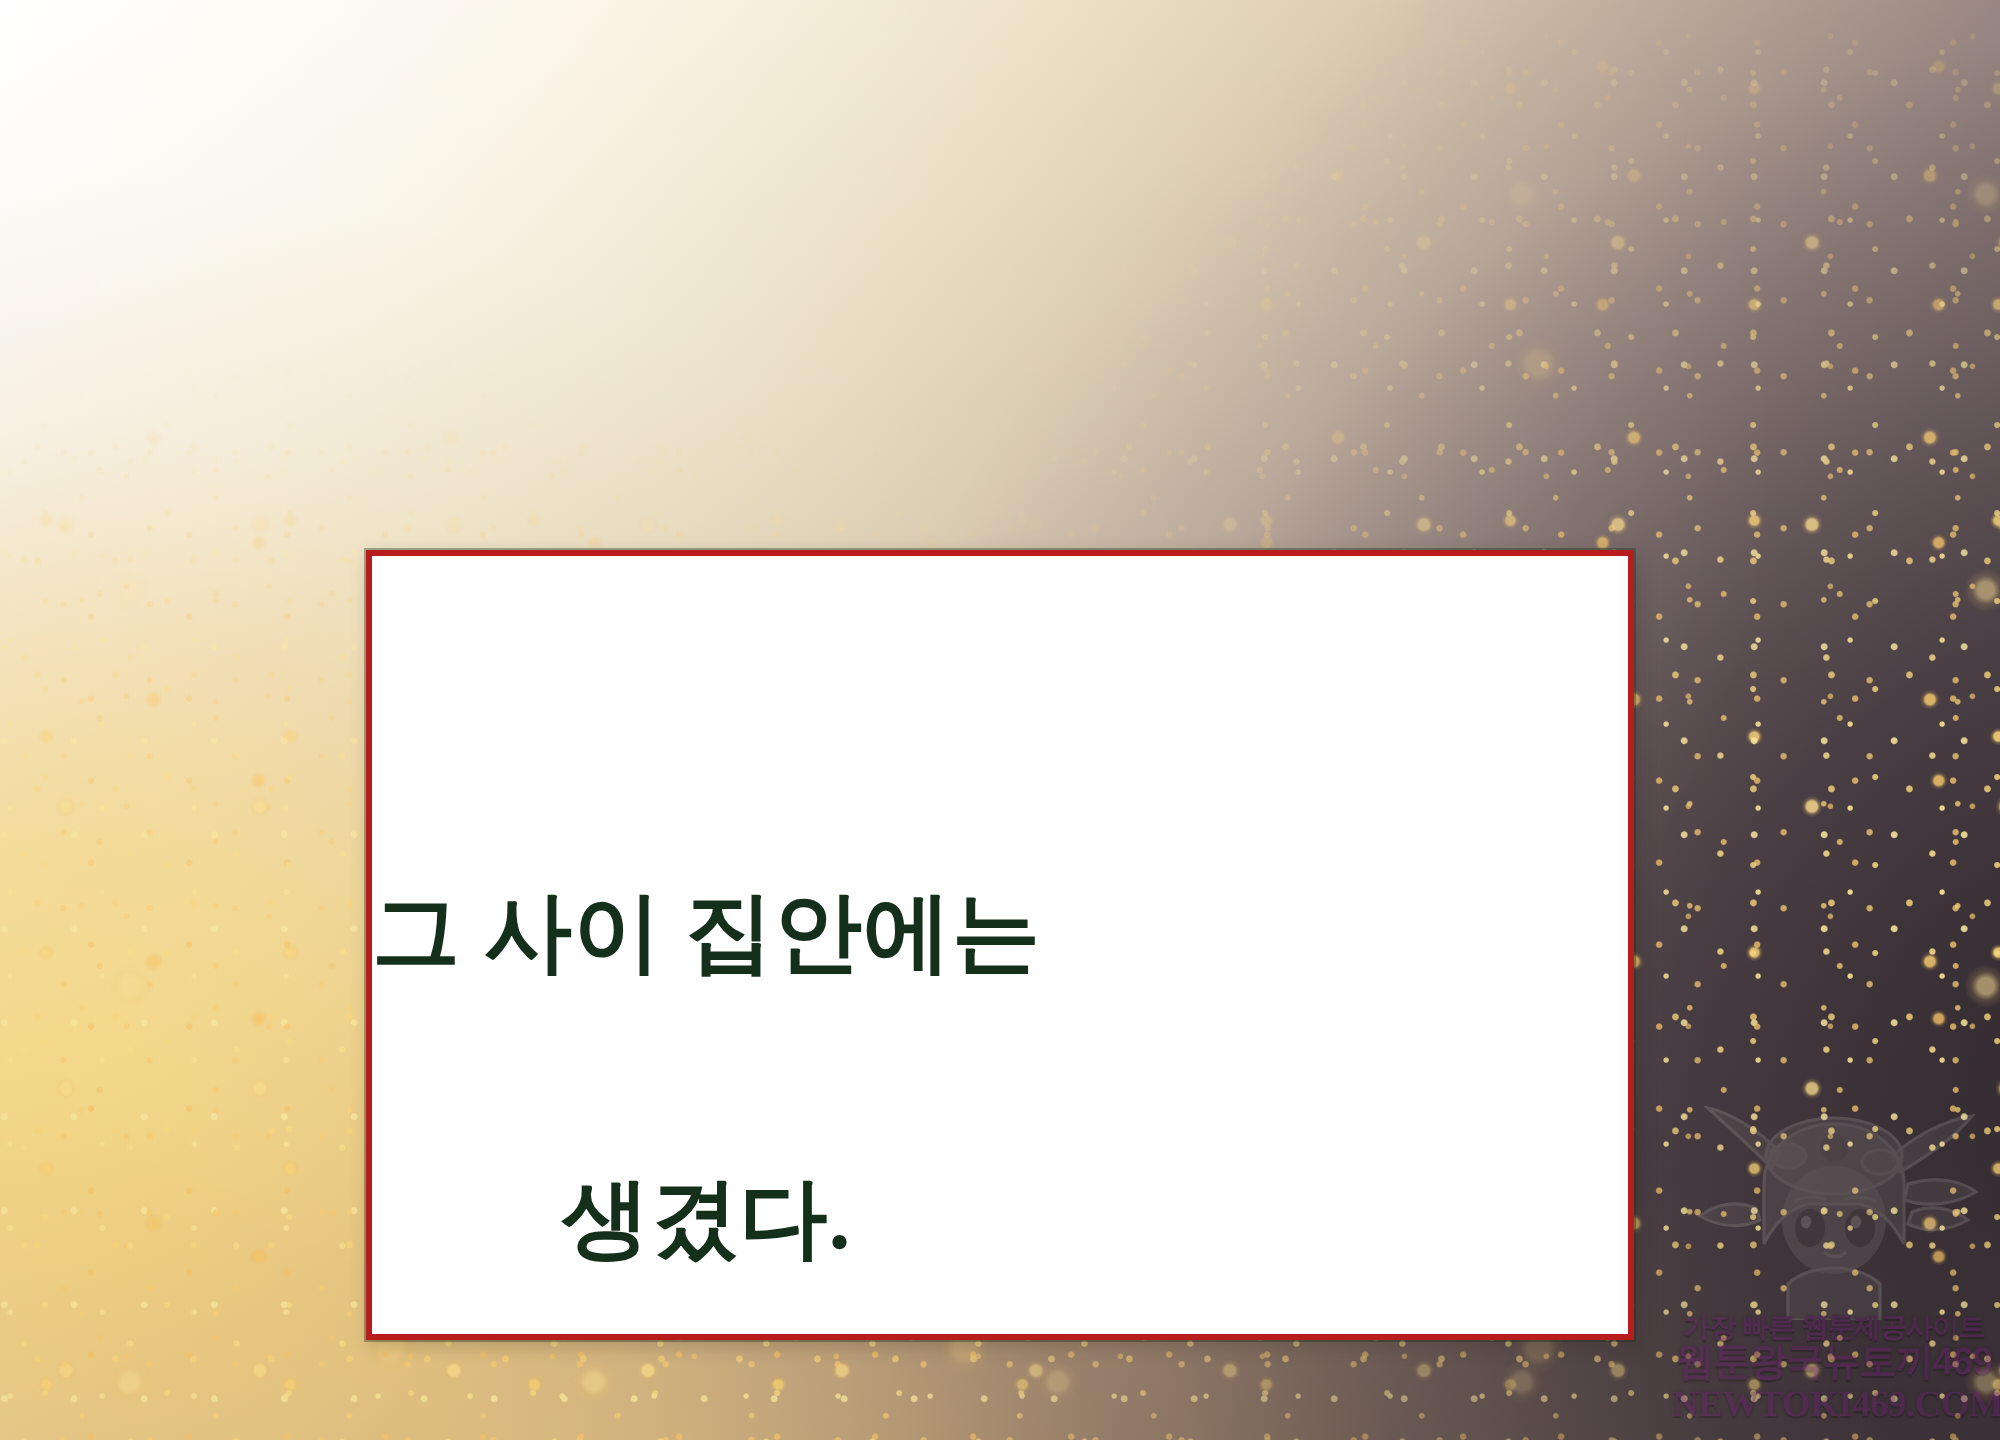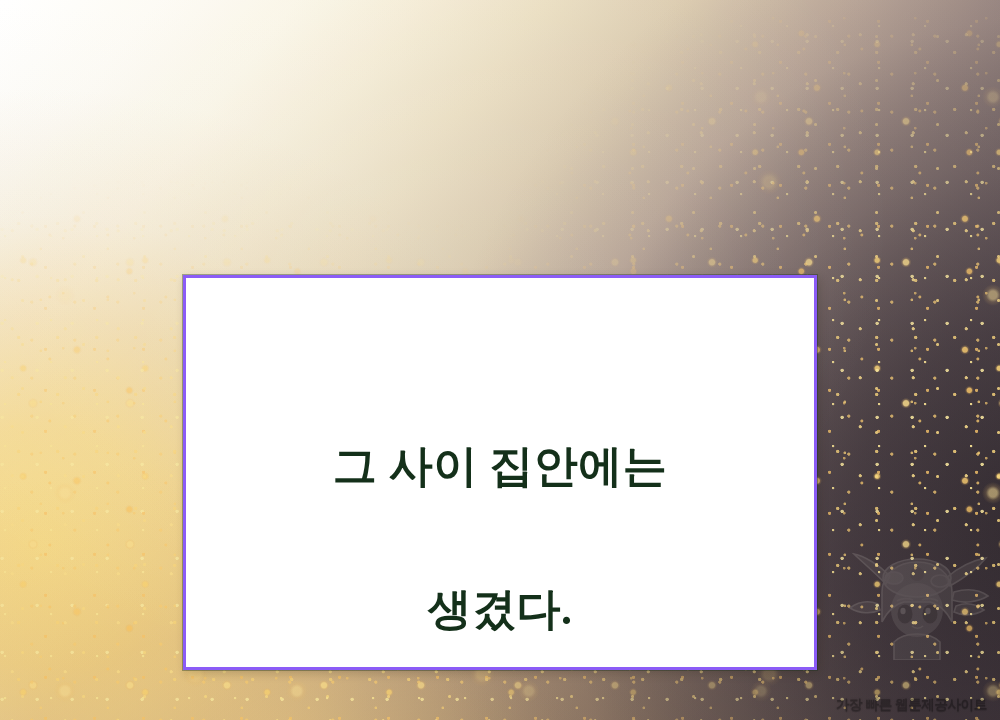--- a/index.html
+++ b/index.html
@@ -143,26 +143,25 @@
   }
 
   
   #panel {
     position: absolute;
     left: 183px;
     top: 275px;
     width: 634px;
     height: 395px;
     background: #ffffff;
-    border: 3px solid #8b5cf6;
+    border: 3px solid #b91c1c;
     box-sizing: border-box;
     box-shadow: 0 0 0 1px rgba(20,48,24,.35), 2px 3px 9px rgba(40,30,20,.22);
     display: flex;
     align-items: flex-start;
-    justify-content: center;
   }
 
   #panel-text {
     margin-top: 82px;
     text-align: center;
     color: #14301a;
     font-family: "Liberation Serif", "DejaVu Serif", serif;
     font-size: 44px;
     font-weight: 700;
     line-height: 1.62;
@@ -190,21 +189,22 @@
     width: 150px;
     height: 112px;
     opacity: .62;
   }
 
   #wm-text {
     position: absolute;
     left: 2px;
     bottom: 7px;
     width: 162px;
-    color: #000000;
+    text-align: center;
+    color: #701a75;
     text-shadow: 0 1px 0 rgba(0,0,0,.55), 0 0 2px rgba(0,0,0,.5);
   }
   #wm-line1 {
     display: block;
     font-size: 13.5px;
     font-weight: 700;
     letter-spacing: -0.4px;
     line-height: 1.15;
   }
   #wm-line2 {
@@ -275,17 +275,19 @@
 
         <path d="M36 56 C26 52 16 54 8 60 C18 66 30 66 38 62 Z" fill="#cfc9c1" fill-opacity=".4"></path>
         <path d="M114 58 C124 54 134 56 142 62 C132 68 120 68 112 64 Z" fill="#cfc9c1" fill-opacity=".4"></path>
 
         <path d="M52 94 C58 88 68 86 75 86 C82 86 92 88 98 94 L98 112 L52 112 Z" fill="#d4cfc7" fill-opacity=".4"></path>
       </g>
     </svg>
 
     <div id="wm-text">
       <span id="wm-line1">가장 빠른 웹툰제공사이트</span>
+      <span id="wm-line2">웹툰왕국뉴토끼469</span>
+      <span id="wm-line3">NEWTOKI469.COM</span>
     </div>
 
   </div>
 
 </div>
 
 </body></html>

